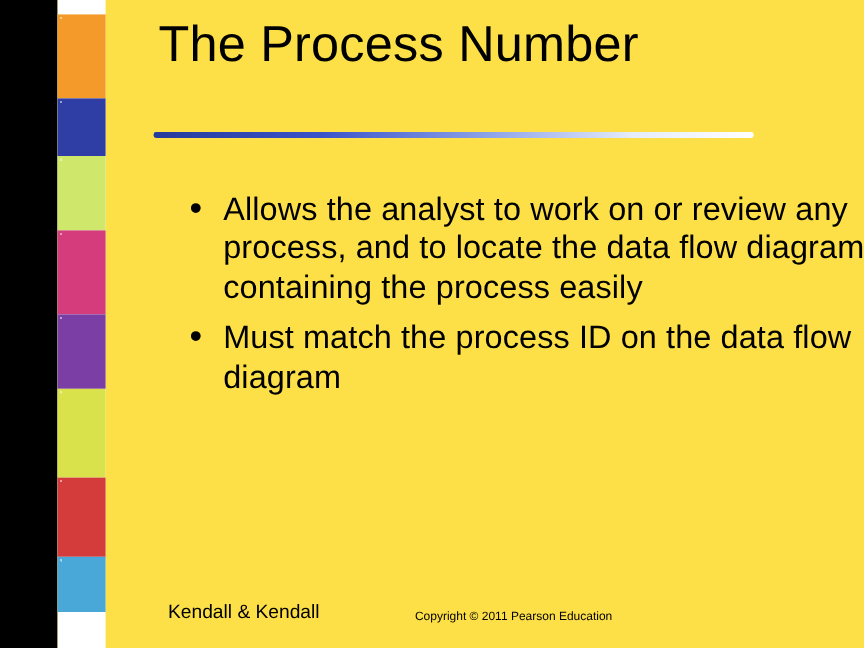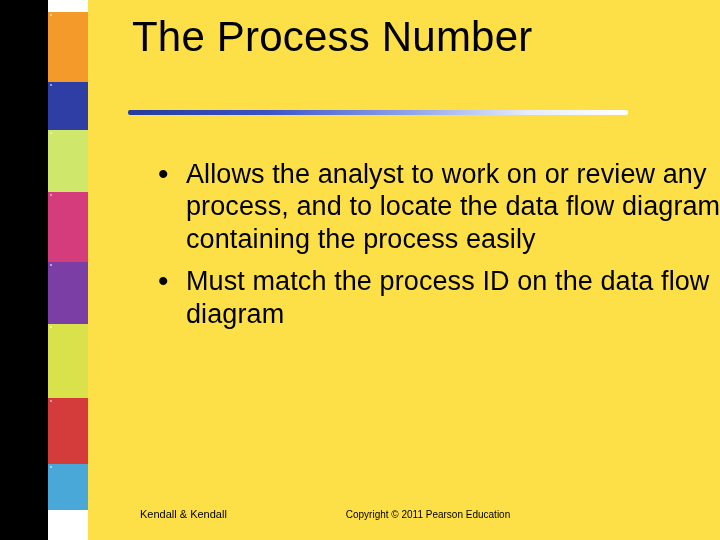--- a/index.html
+++ b/index.html
@@ -96,21 +96,21 @@
       content: "•";
       position: absolute;
       left: 2px; top: -2px;
       font-size: 30px;
       color: #000;
     }
 
     .footer-left {
       position: absolute;
       left: 52px; bottom: 20px;
-      font-size: 11px;
+      font-size: 16px;
       color: #000;
     }
     .footer-center {
       position: absolute;
       left: 0; right: 0;
       bottom: 20px;
       text-align: center;
       font-size: 10px;
       color: #000;
     }

